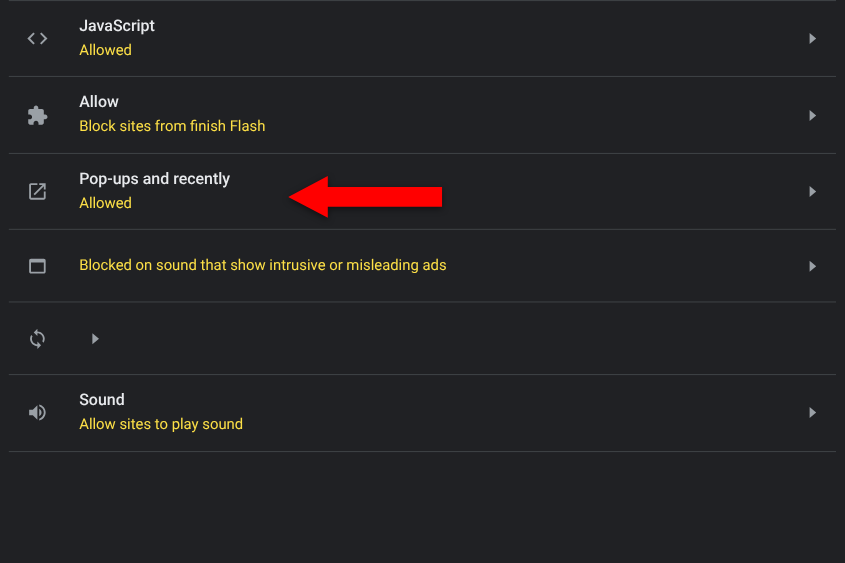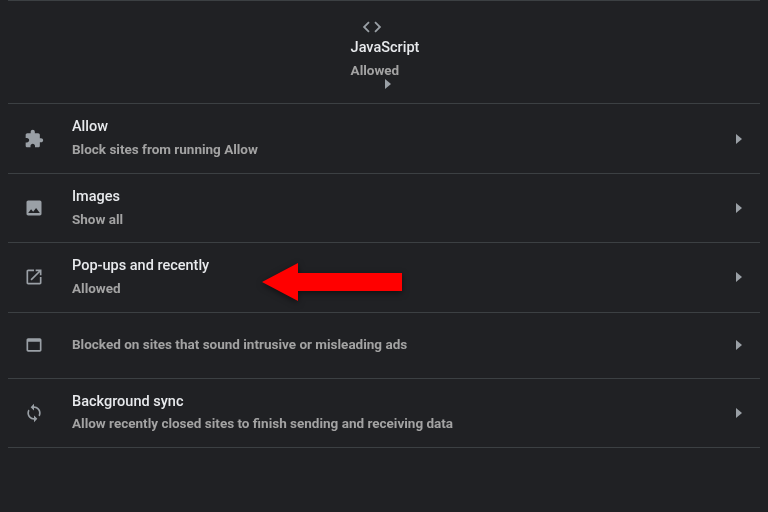--- a/index.html
+++ b/index.html
@@ -19,21 +19,20 @@
       display: flex;
       align-items: center;
       padding: 14px 12px 14px 14px;
       border-bottom: 1px solid #3c4043;
       cursor: pointer;
       position: relative;
       min-height: 66px;
     }
     .settings-row:first-child {
       border-top: 1px solid #3c4043;
-      flex-direction: column;
     }
     .icon-wrap {
       width: 24px;
       height: 24px;
       display: flex;
       align-items: center;
       justify-content: center;
       margin-right: 26px;
       flex-shrink: 0;
     }
@@ -46,24 +45,23 @@
       flex-direction: column;
       gap: 4px;
     }
     .row-title {
       color: #e8eaed;
       font-size: 14.5px;
       font-weight: 500;
       line-height: 1.3;
     }
     .row-sub {
-      color: #a3a3a3;
+      color: #fde047;
       font-size: 13.5px;
       line-height: 1.3;
-      font-weight: bold;
     }
     .chevron {
       width: 0;
       height: 0;
       border-top: 5px solid transparent;
       border-bottom: 5px solid transparent;
       border-left: 6px solid #9aa0a6;
       margin-left: 12px;
       margin-right: 6px;
       flex-shrink: 0;
@@ -93,33 +91,21 @@
       <span class="chevron"></span>
     </div>
     <div class="settings-row">
       <span class="icon-wrap">
         <svg width="20" height="20" viewBox="0 0 24 24">
           <path d="M20.5 11H19V7c0-1.1-.9-2-2-2h-4V3.5C13 2.12 11.88 1 10.5 1S8 2.12 8 3.5V5H4c-1.1 0-1.99.9-1.99 2v3.8H3.5c1.49 0 2.7 1.21 2.7 2.7s-1.21 2.7-2.7 2.7H2V20c0 1.1.9 2 2 2h3.8v-1.5c0-1.49 1.21-2.7 2.7-2.7 1.49 0 2.7 1.21 2.7 2.7V22H17c1.1 0 2-.9 2-2v-4h1.5c1.38 0 2.5-1.12 2.5-2.5S21.88 11 20.5 11z"></path>
         </svg>
       </span>
       <div class="text-col">
         <div class="row-title">Allow</div>
-        <div class="row-sub">Block sites from running Allow</div>
-      </div>
-      <span class="chevron"></span>
-    </div>
-    <div class="settings-row">
-      <span class="icon-wrap">
-        <svg width="20" height="20" viewBox="0 0 24 24">
-          <path d="M21 19V5c0-1.1-.9-2-2-2H5c-1.1 0-2 .9-2 2v14c0 1.1.9 2 2 2h14c1.1 0 2-.9 2-2zM8.5 13.5l2.5 3.01L14.5 12l4.5 6H5l3.5-4.5z"></path>
-        </svg>
-      </span>
-      <div class="text-col">
-        <div class="row-title">Images</div>
-        <div class="row-sub">Show all</div>
+        <div class="row-sub">Block sites from finish Flash</div>
       </div>
       <span class="chevron"></span>
     </div>
     <div class="settings-row">
       <span class="icon-wrap">
         <svg width="20" height="20" viewBox="0 0 24 24">
           <path d="M19 19H5V5h7V3H5c-1.11 0-2 .9-2 2v14c0 1.1.89 2 2 2h14c1.1 0 2-.9 2-2v-7h-2v7zM14 3v2h3.59l-9.83 9.83 1.41 1.41L19 6.41V10h2V3h-7z"></path>
         </svg>
       </span>
       <div class="text-col">
@@ -131,29 +117,37 @@
         <polygon points="0,21 36,2 36,12 140,12 140,30 36,30 36,40" fill="#ff0000"></polygon>
       </svg>
     </div>
     <div class="settings-row">
       <span class="icon-wrap">
         <svg width="20" height="20" viewBox="0 0 24 24">
           <path d="M19 4H5c-1.11 0-2 .9-2 2v12c0 1.1.89 2 2 2h14c1.1 0 2-.9 2-2V6c0-1.1-.9-2-2-2zm0 14H5V8h14v10z"></path>
         </svg>
       </span>
       <div class="text-col">
-        <div class="row-sub">Blocked on sites that sound intrusive or misleading ads</div>
+        <div class="row-sub">Blocked on sound that show intrusive or misleading ads</div>
       </div>
       <span class="chevron"></span>
     </div>
     <div class="settings-row">
       <span class="icon-wrap">
         <svg width="20" height="20" viewBox="0 0 24 24">
           <path d="M12 4V1L8 5l4 4V6c3.31 0 6 2.69 6 6 0 1.01-.25 1.97-.7 2.8l1.46 1.46C19.54 15.03 20 13.57 20 12c0-4.42-3.58-8-8-8zm0 14c-3.31 0-6-2.69-6-6 0-1.01.25-1.97.7-2.8L5.24 7.74C4.46 8.97 4 10.43 4 12c0 4.42 3.58 8 8 8v3l4-4-4-4v3z"></path>
         </svg>
       </span>
+      <span class="chevron"></span>
+    </div>
+    <div class="settings-row">
+      <span class="icon-wrap">
+        <svg width="20" height="20" viewBox="0 0 24 24">
+          <path d="M3 9v6h4l5 5V4L7 9H3zm13.5 3c0-1.77-1.02-3.29-2.5-4.03v8.05c1.48-.73 2.5-2.25 2.5-4.02zM14 3.23v2.06c2.89.86 5 3.54 5 6.71s-2.11 5.85-5 6.71v2.06c4.01-.91 7-4.49 7-8.77s-2.99-7.86-7-8.77z"></path>
+        </svg>
+      </span>
       <div class="text-col">
-        <div class="row-title">Background sync</div>
-        <div class="row-sub">Allow recently closed sites to finish sending and receiving data</div>
+        <div class="row-title">Sound</div>
+        <div class="row-sub">Allow sites to play sound</div>
       </div>
       <span class="chevron"></span>
     </div>
   </div>
 
 </body></html>

